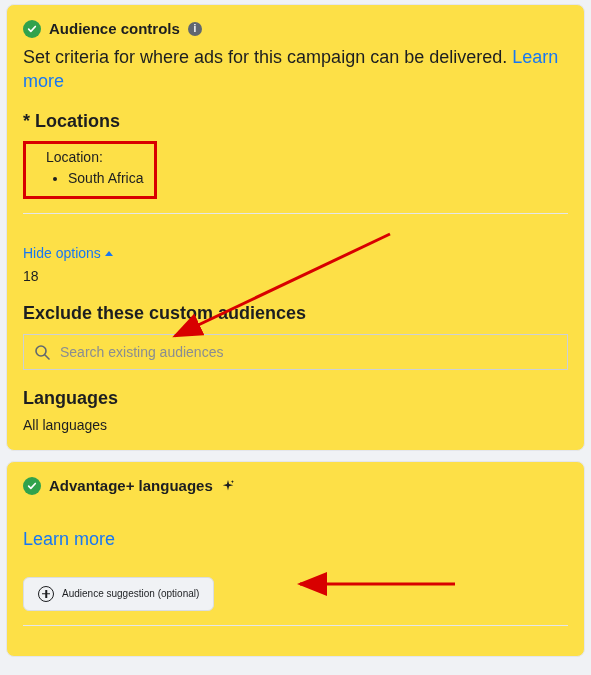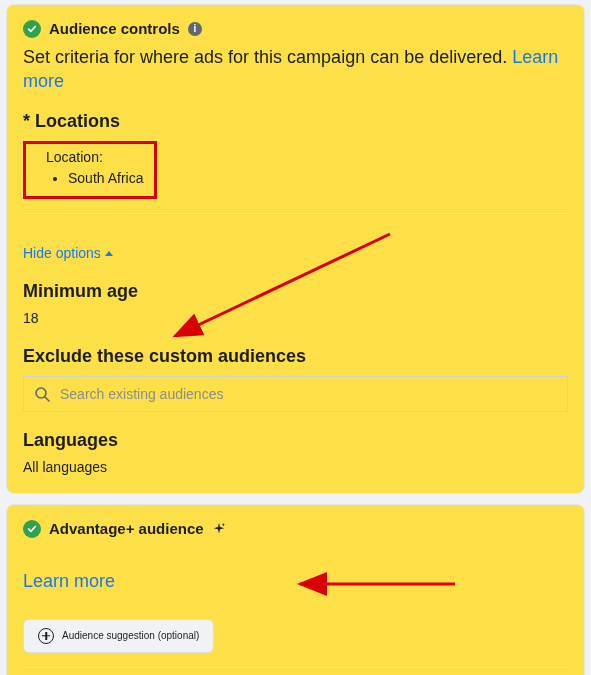--- a/index.html
+++ b/index.html
@@ -160,21 +160,20 @@
     </ul>
   </div>
 
   <div class="divider"></div>
 
   <div class="toggle">
     <span>Hide options</span>
     <span class="caret-up"></span>
   </div>
 
-  <div class="label">Minimum age</div>
   <div class="value">18</div>
 
   <div class="label">Exclude these custom audiences</div>
   <div class="search-box">
     <span class="mag-icon">
       <svg viewBox="0 0 16 16">
             <circle cx="7" cy="7" r="5" stroke="#606770" stroke-width="1.6" fill="none"></circle>
             <line x1="11" y1="11" x2="15" y2="15" stroke="#606770" stroke-width="1.6" stroke-linecap="round"></line>
           </svg>
     </span>
@@ -185,21 +184,21 @@
   <div class="value">All languages</div>
 </div>
 
 <div class="card">
   <div class="sec-header">
     <span class="check-circle">
       <svg viewBox="0 0 12 12">
             <path d="M2 6.2 L4.6 8.8 L10 3" stroke="#fff" stroke-width="2" fill="none" stroke-linecap="round" stroke-linejoin="round"></path>
           </svg>
     </span>
-    <span class="sec-title">Advantage+ audience</span>
+    <span class="sec-title">Advantage+ languages</span>
     <span class="spark-icon">
       <svg viewBox="0 0 16 16">
             <path d="M8 1 L9.2 5.8 L14 7 L9.2 8.2 L8 13 L6.8 8.2 L2 7 L6.8 5.8 Z" fill="#1c1e21"></path>
             <path d="M13 1 L13.5 2.5 L15 3 L13.5 3.5 L13 5 L12.5 3.5 L11 3 L12.5 2.5 Z" fill="#1c1e21"></path>
           </svg>
     </span>
   </div>
 
   <p class="desc">
     <br>

